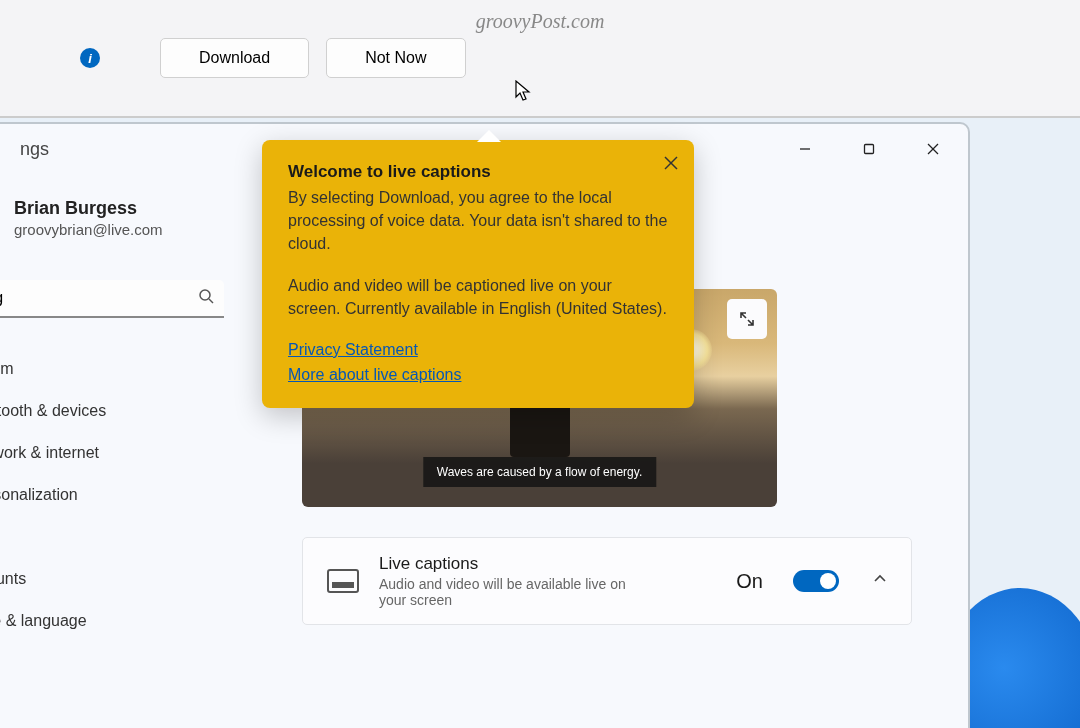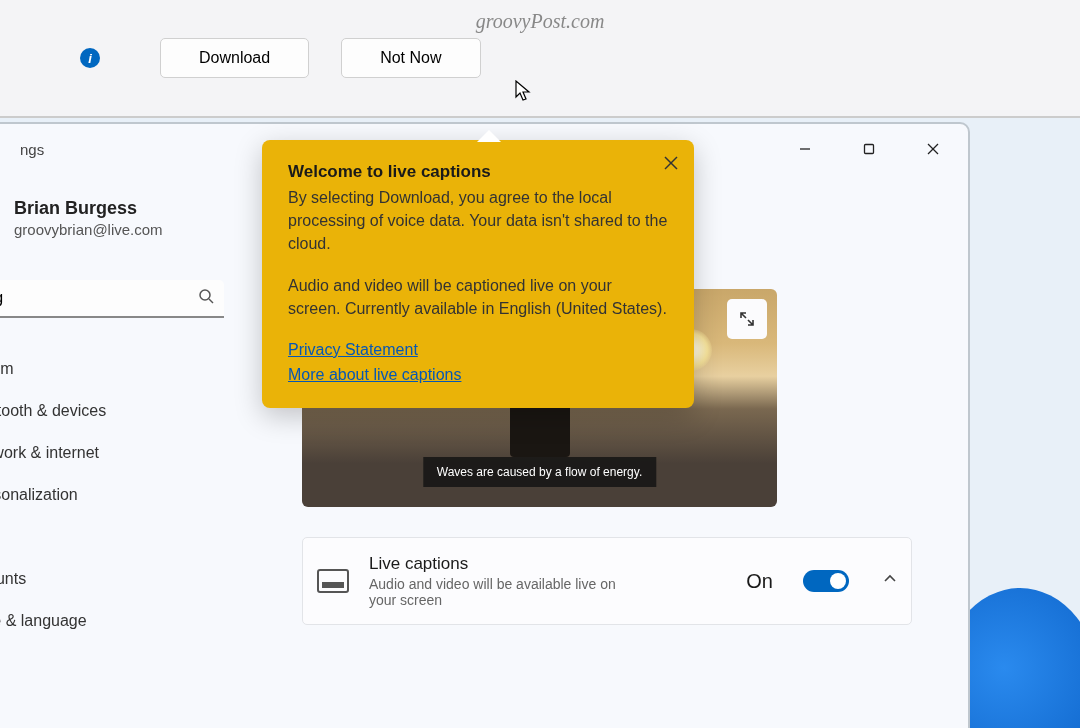--- a/index.html
+++ b/index.html
@@ -30,21 +30,21 @@
     z-index: 10;
   }
   .info-icon {
     width: 20px; height: 20px; border-radius: 50%;
     background: #0067c0; color: #fff;
     display: flex; align-items: center; justify-content: center;
     font-size: 13px; font-weight: bold; font-style: italic;
     flex-shrink: 0;
   }
   .topbar-text { font-size: 17px; color: #333; margin-left: 10px; }
-  .topbar-buttons { display: flex; gap: 32px; margin-left: 40px; }
+  .topbar-buttons { display: flex; gap: 17px; margin-left: 40px; }
   .btn {
     padding: 10px 38px;
     background: #fdfdfd;
     border: 1px solid #d0d0d0;
     border-radius: 5px;
     font-size: 16px;
     cursor: pointer;
   }
   .cursor {
     position: absolute; top: 80px; left: 515px;
@@ -58,21 +58,21 @@
     background: #f7f9fd;
     border: 2px solid #bfc7ce;
     border-radius: 10px;
     z-index: 5;
   }
   .titlebar {
     display: flex; justify-content: space-between; align-items: center;
     padding: 12px 18px 6px 78px;
     height: 44px;
   }
-  .titlebar-left { font-size: 15px; color: #444; }
+  .titlebar-left { font-size: 18px; color: #444; }
   .titlebar-controls { display: flex; gap: 30px; align-items: center;}
   .win-btn {
     width: 34px; height: 28px;
     display: flex; align-items: center; justify-content: center;
     font-size: 14px; color: #222;
     cursor: pointer;
   }
   .sidebar {
     position: absolute; left: 0; top: 44px; bottom: 0;
     width: 320px; padding: 30px 20px 0 72px;
@@ -136,21 +136,21 @@
   .caption-overlay {
     position: absolute; bottom: 20px; left: 50%; transform: translateX(-50%);
     background: rgba(20,20,20,0.85); color: #fff;
     padding: 8px 14px; font-size: 12px; white-space: nowrap;
   }
   .setting-card {
     margin-top: 30px; width: 610px;
     border: 1px solid #e2e4e8; border-radius: 5px;
     background: #fcfcfe;
     display: flex; align-items: center;
-    padding: 16px 14px; gap: 20px;
+    padding: 16px 24px; gap: 20px;
   }
   .card-icon {
     width: 32px; height: 24px; border: 2px solid #555;
     border-radius: 3px; position: relative; flex-shrink: 0;
   }
   .card-icon::after {
     content:""; position:absolute; bottom:3px; left:3px; right:3px; height:6px;
     background:#555;
   }
   .card-text { flex: 1; }

